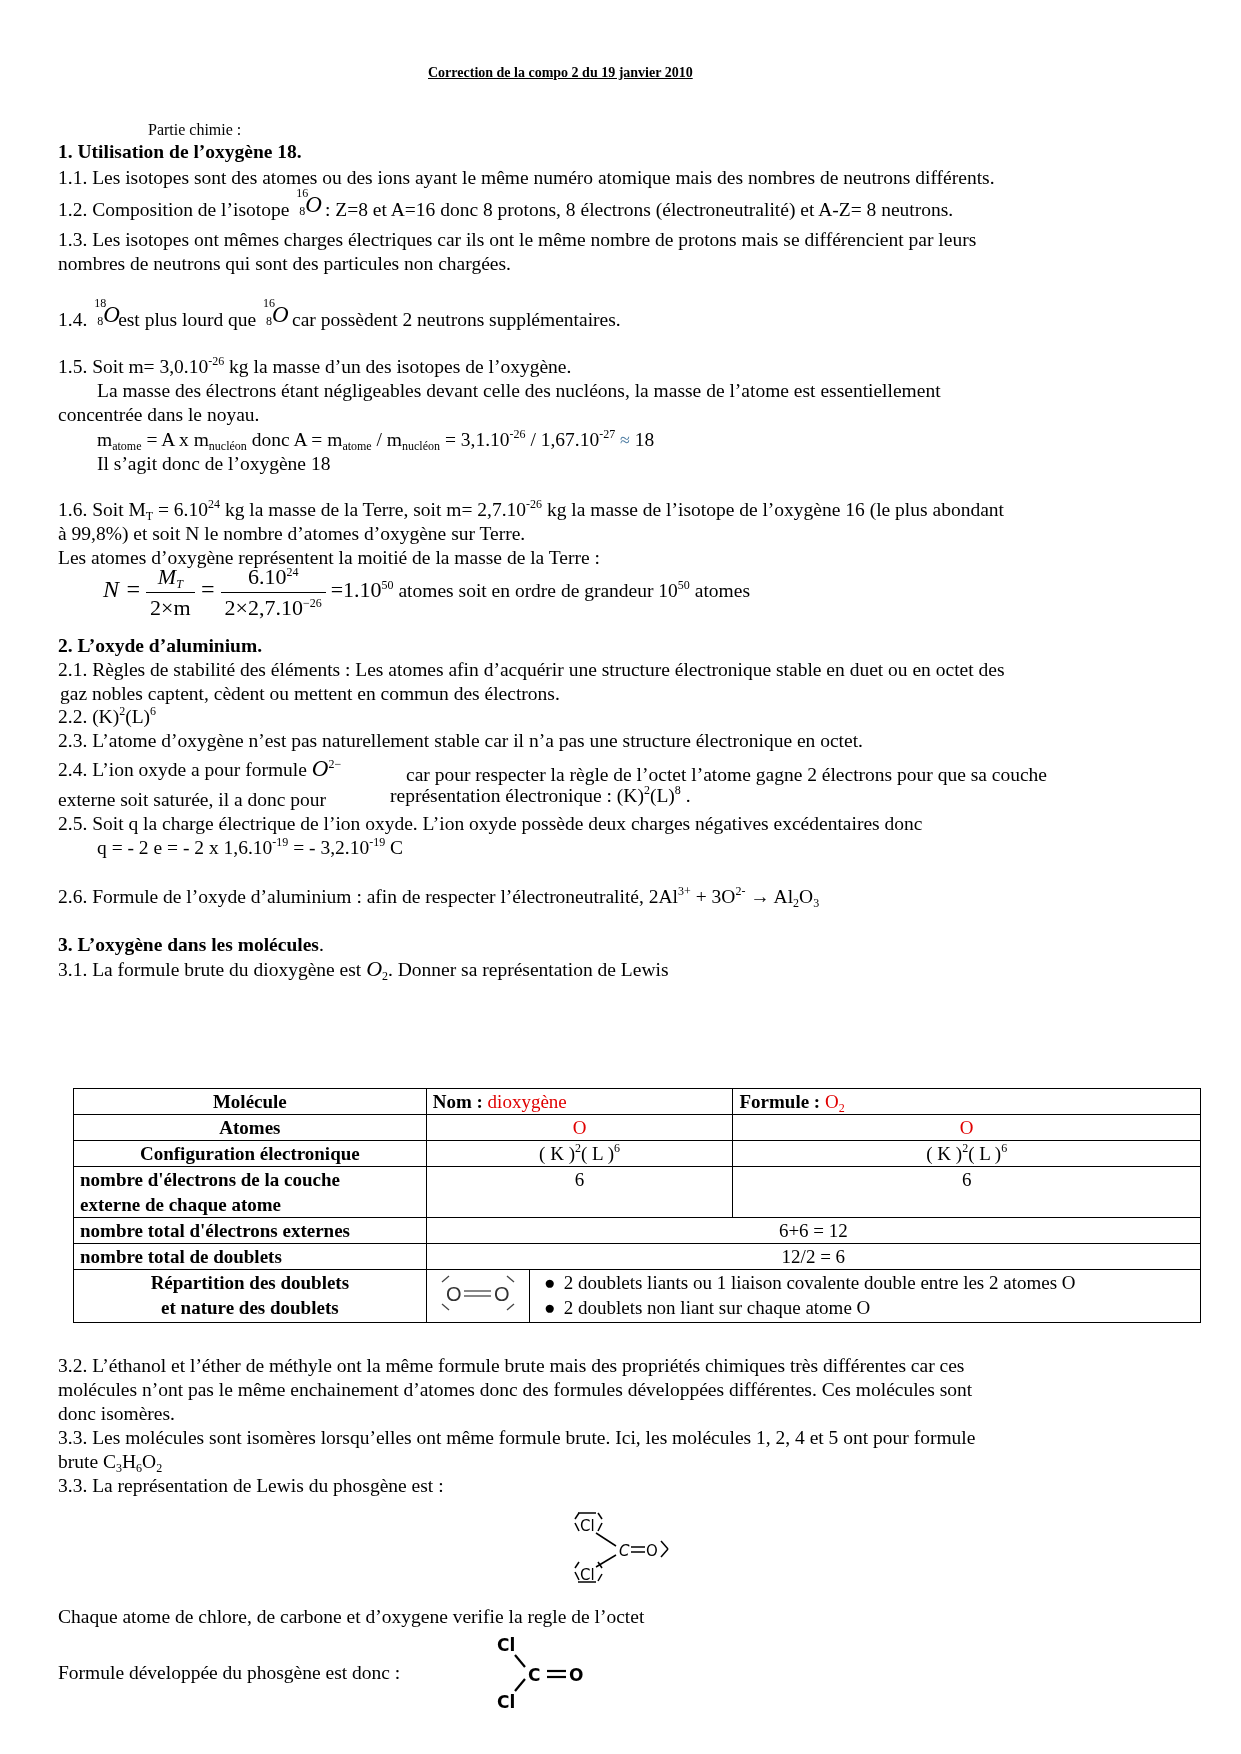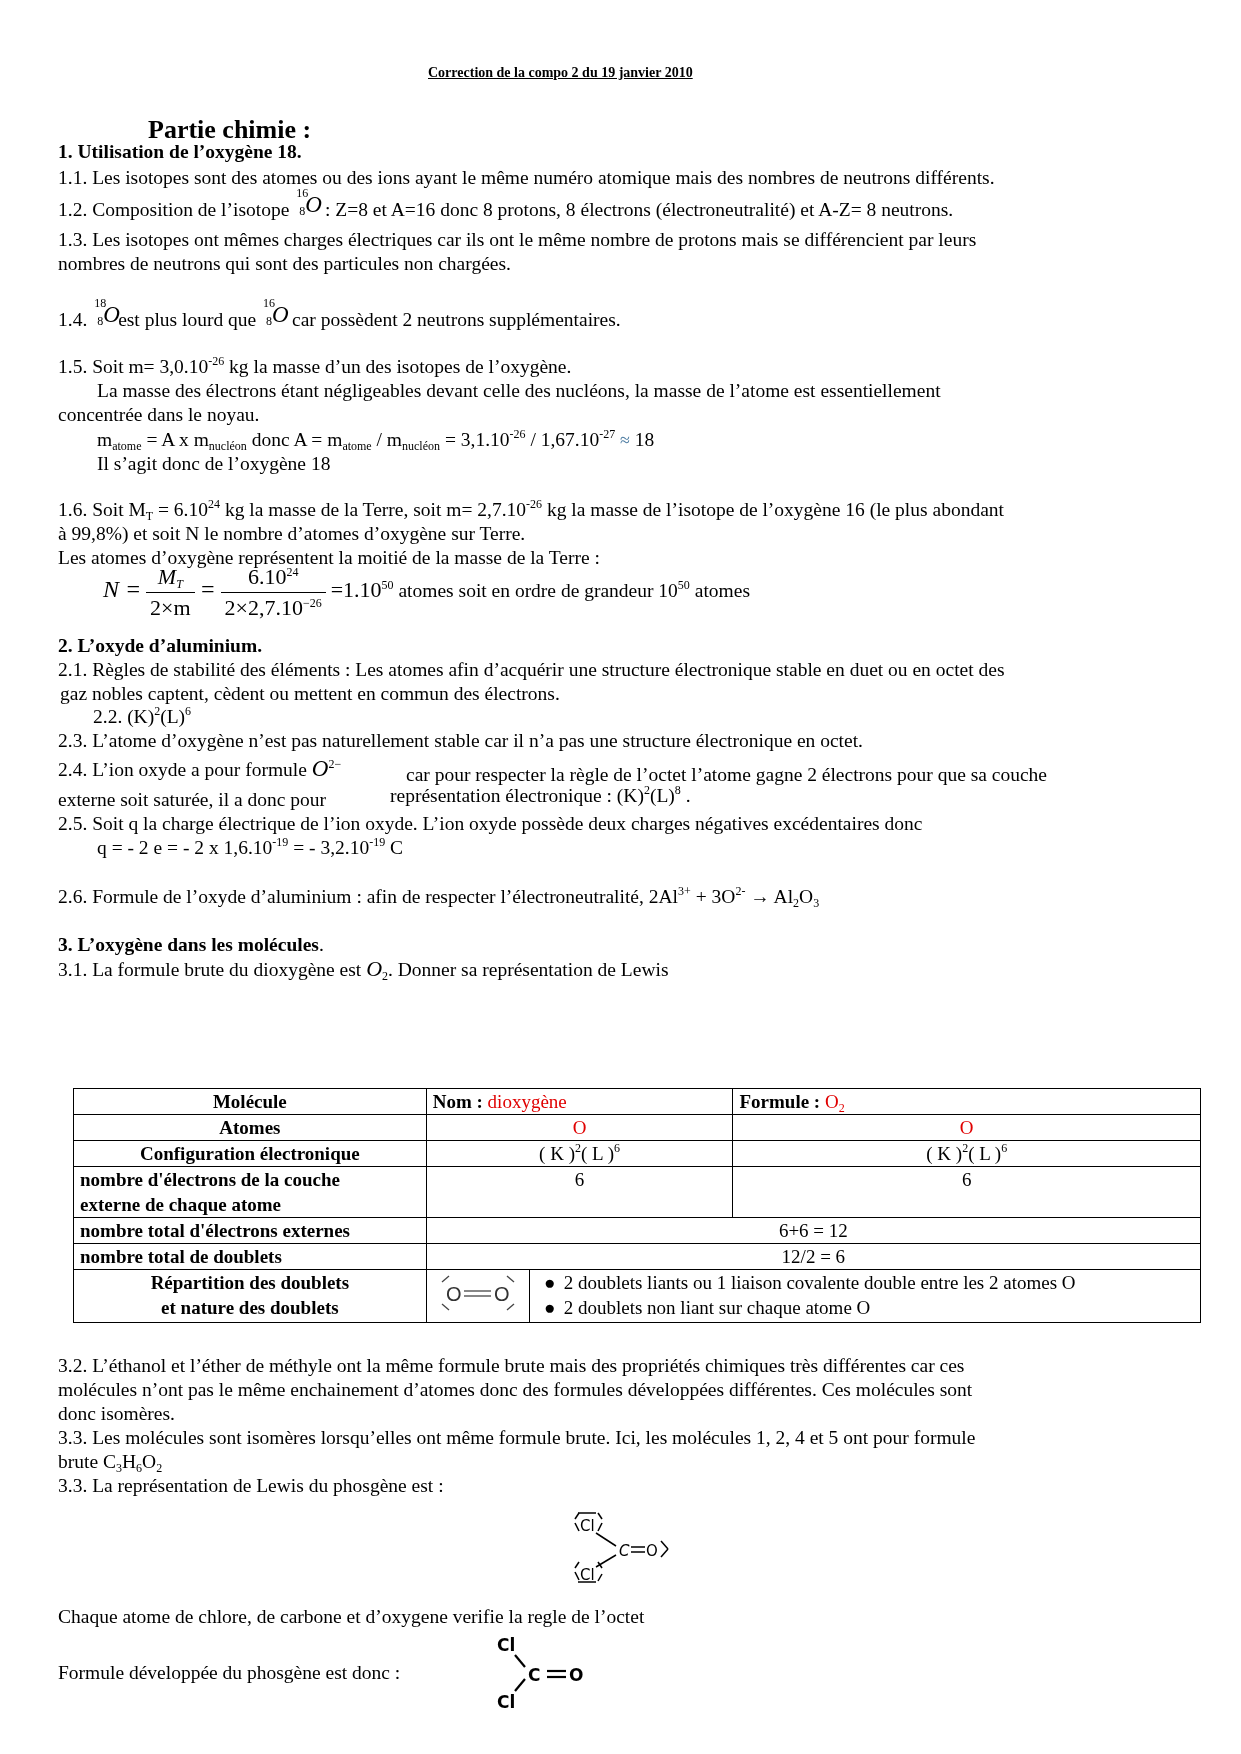--- a/index.html
+++ b/index.html
@@ -3,21 +3,21 @@
 <meta charset="utf-8">
 <style>
   html, body { margin: 0; padding: 0; background: #ffffff; }
   body {
     width: 1241px; height: 1754px; position: relative; overflow: hidden;
     font-family: "Liberation Serif", "DejaVu Serif", serif;
     font-size: 19.5px; color: #000; line-height: 26px;
   }
   .abs { position: absolute; white-space: nowrap; }
   .title { left: 428px; top: 60px; font-weight: bold; font-size: 14px; text-decoration: underline; }
-  .partie { left: 148px; top: 117px; font-weight: bold; font-size: 26px; }
+  .partie { left: 148px; top: 117px; font-weight: normal; font-size: 16px; }
   .b { font-weight: bold; }
   sup, sub { font-size: 12px; line-height: 0; }
   sup { vertical-align: 8px; }
   sub { vertical-align: -4px; }
   .iso { display: inline-block; position: relative; width: 26px; height: 26px; vertical-align: -4px; }
   .iso .a { position: absolute; font-size: 12px; top: -8px; left: 2px; line-height: 14px; }
   .iso .z { position: absolute; font-size: 12px; top: 10px; left: 5px; line-height: 14px; }
   .iso .sym { position: absolute; left: 11px; top: -2px; font-style: italic; font-size: 23px; }
   .italic { font-style: italic; }
   .approx { color: #4a7aa0; font-size: 18px; }
@@ -74,21 +74,21 @@
   <span class="eq">N =</span>
   <span class="frac" style="vertical-align:middle;"><span class="num italic"><span>M</span><sub>T</sub></span><span class="den"><span>2×m</span></span></span>
   <span class="eq">=</span>
   <span class="frac"><span class="num"><span>6.10</span><sup>24</sup></span><span class="den"><span>2×2,7.10</span><sup>−26</sup></span></span>
   <span style="font-size:22px;">=1.10</span><sup>50</sup><span> atomes soit en ordre de grandeur 10</span><sup>50</sup><span> atomes</span>
 </div>
 
 <div class="abs b" style="left:58px;top:633px;">2. L’oxyde d’aluminium.</div>
 <div class="abs" style="left:58px;top:657px;">2.1. Règles de stabilité des éléments : Les atomes afin d’acquérir une structure électronique stable en duet ou en octet des</div>
 <div class="abs" style="left:60px;top:681px;">gaz nobles captent, cèdent ou mettent en commun des électrons.</div>
-<div class="abs" style="left:58px;top:704px;margin-left:35px;">
+<div class="abs" style="left:58px;top:704px;">
   <span>2.2. (K)</span><sup>2</sup><span>(L)</span><sup>6</sup>
 </div>
 <div class="abs" style="left:58px;top:728px;">2.3. L’atome d’oxygène n’est pas naturellement stable  car  il n’a pas une structure électronique en octet.</div>
 <div class="abs" style="left:58px;top:756px;">
   <span>2.4. L’ion oxyde a pour formule </span><span class="italic" style="font-size:23px;">O</span><sup>2−</sup>
 </div>
 <div class="abs" style="left:406px;top:762px;">car pour respecter la règle de l’octet l’atome gagne 2 électrons pour que sa couche</div>
 <div class="abs" style="left:58px;top:787px;">externe soit saturée, il  a donc pour  </div>
 <div class="abs" style="left:390px;top:783px;">
   <span>représentation électronique : (K)</span><sup>2</sup><span>(L)</span><sup>8</sup><span> .</span>

